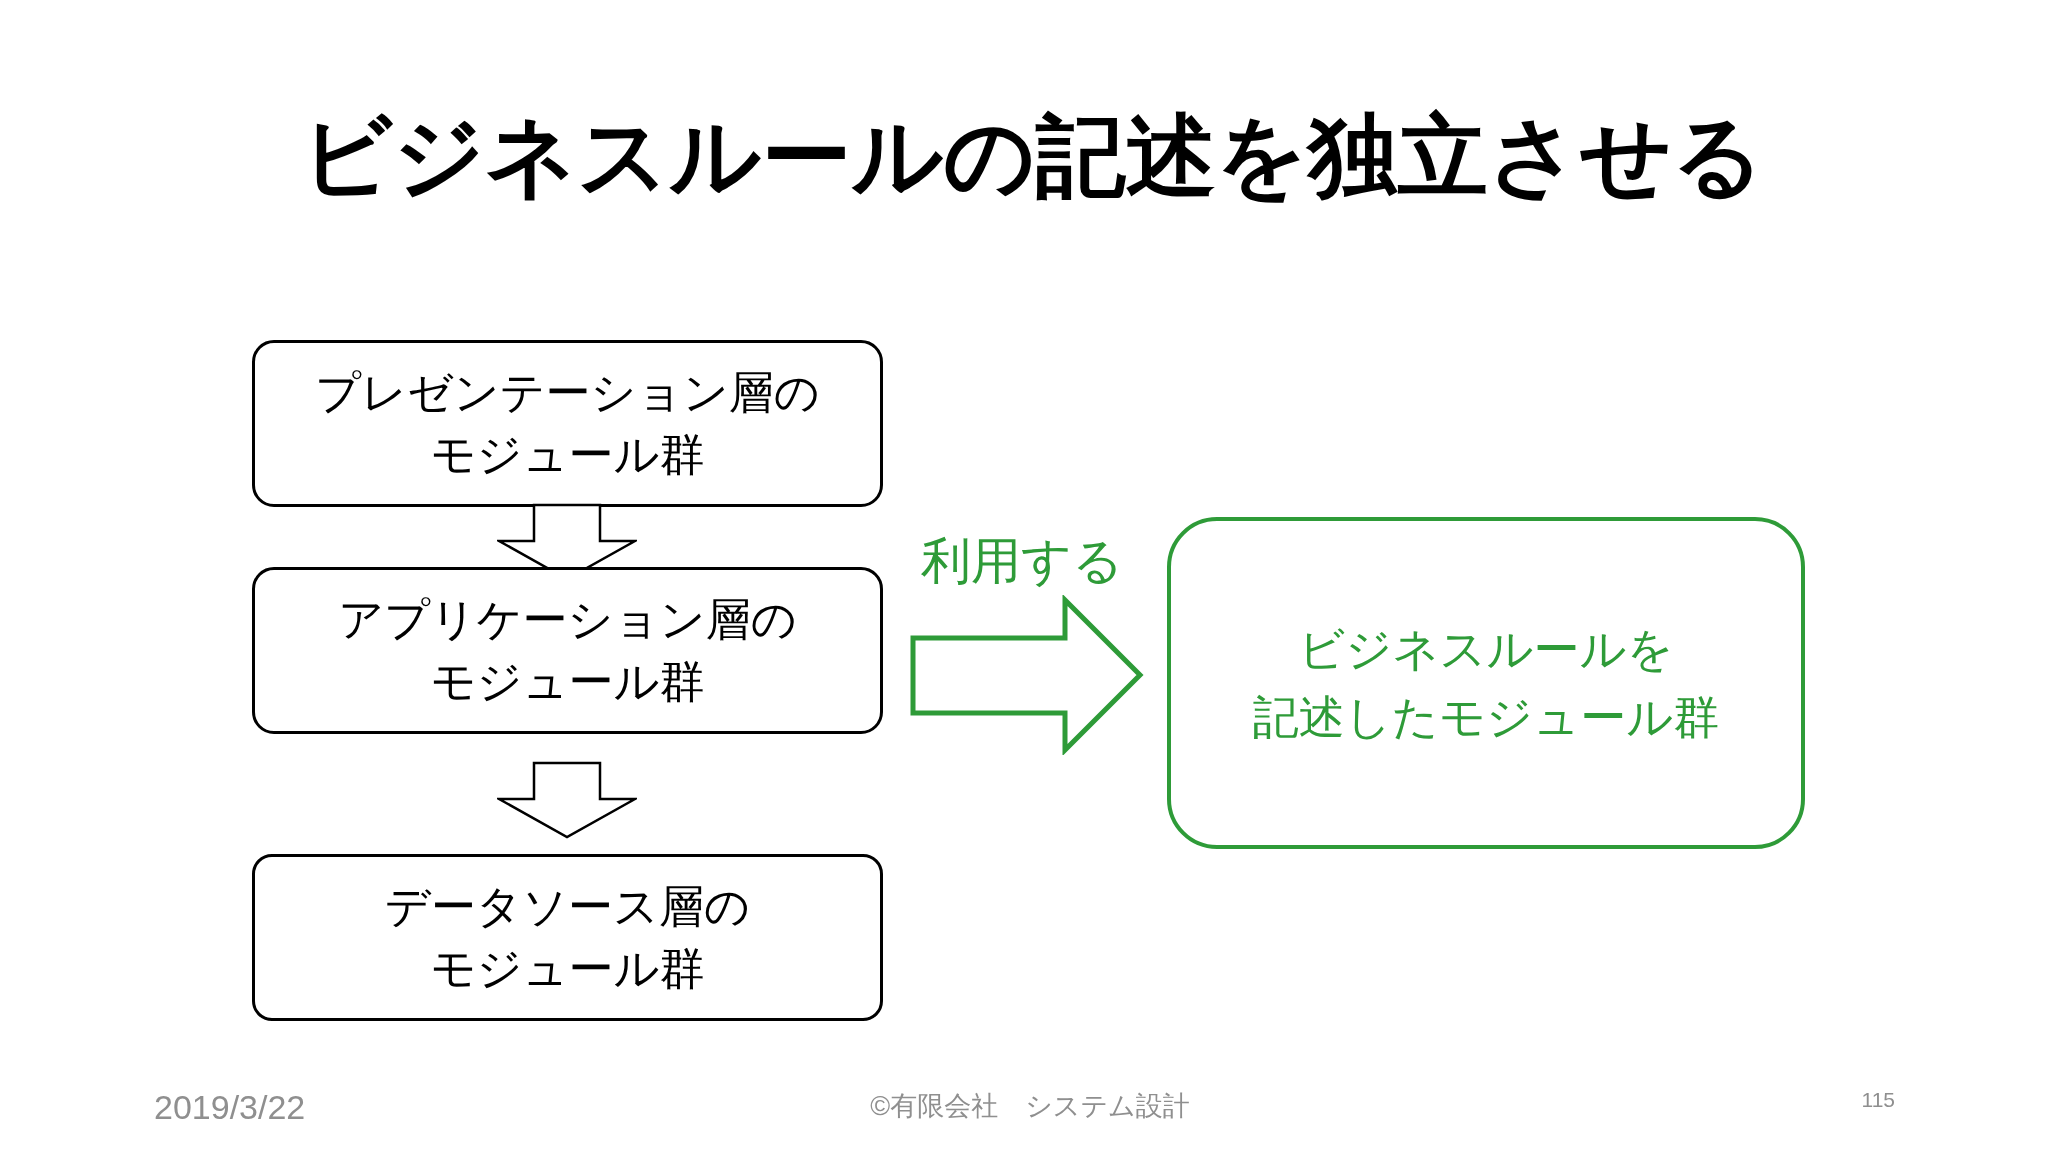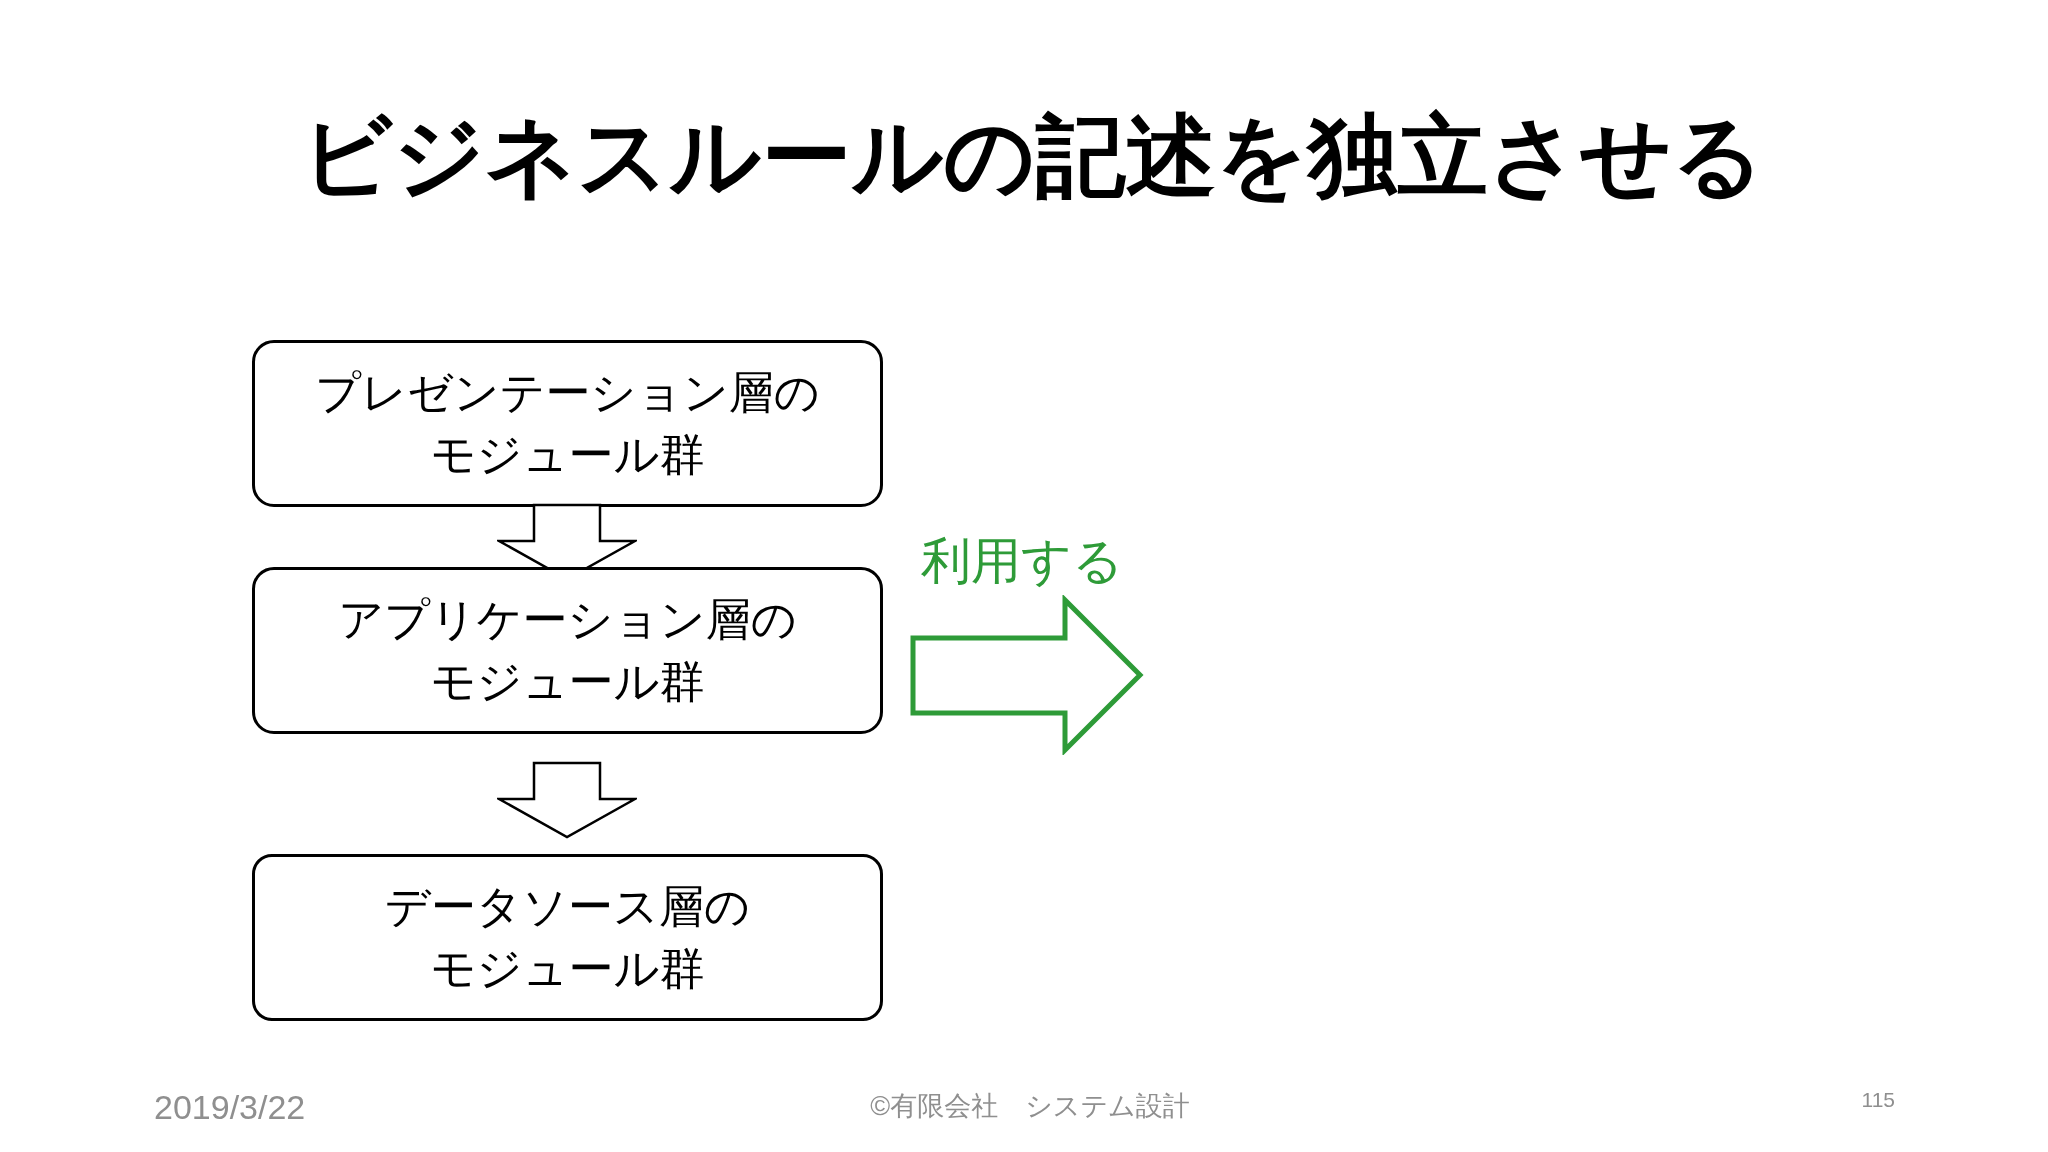--- a/index.html
+++ b/index.html
@@ -161,20 +161,24 @@
     <span>データソース層の
 モジュール群</span>
   </div>
 
   <div class="uses-label">利用する</div>
 
   <svg class="right-arrow" viewBox="0 0 235 160">
     <polygon points="3,43 155,43 155,5 230,80 155,155 155,118 3,118"></polygon>
   </svg>
 
+  <div class="business-box">
+    <span>ビジネスルールを
+記述したモジュール群</span>
+  </div>
 
   <div class="footer-date">2019/3/22</div>
 
   <div class="footer-copyright">©有限会社　システム設計</div>
 
   <div class="footer-page">115</div>
 
 </div>
 
 </body></html>

